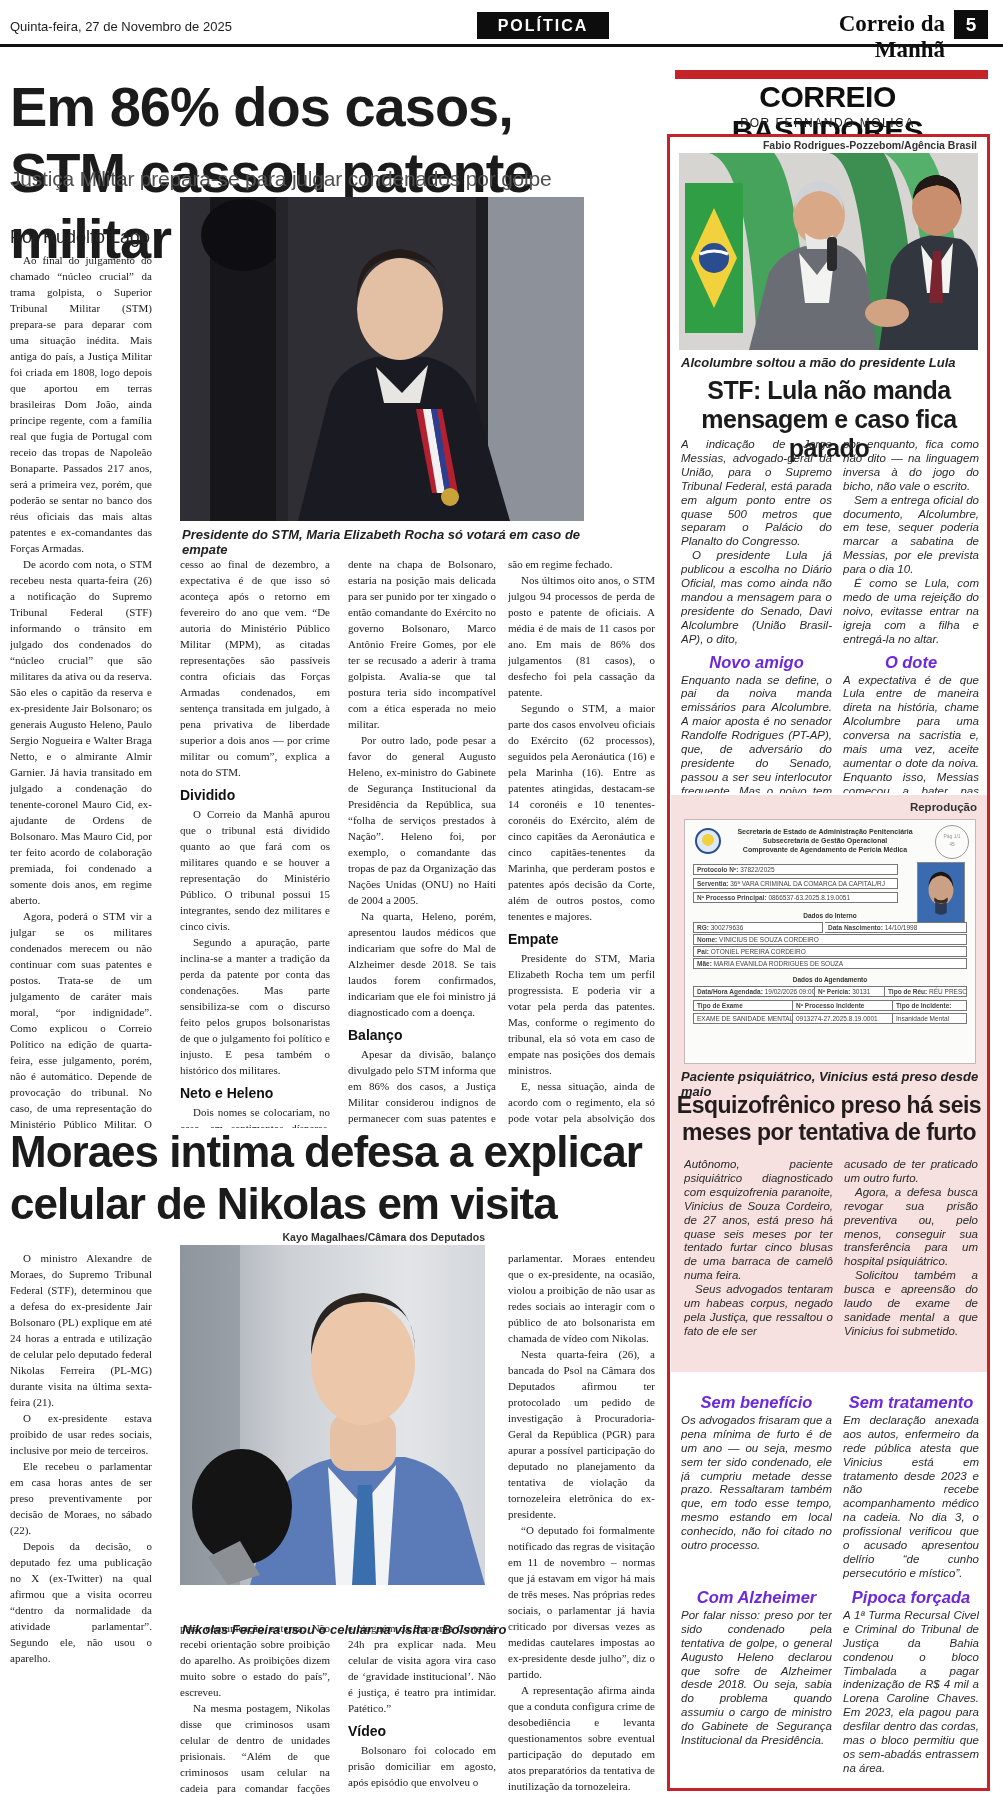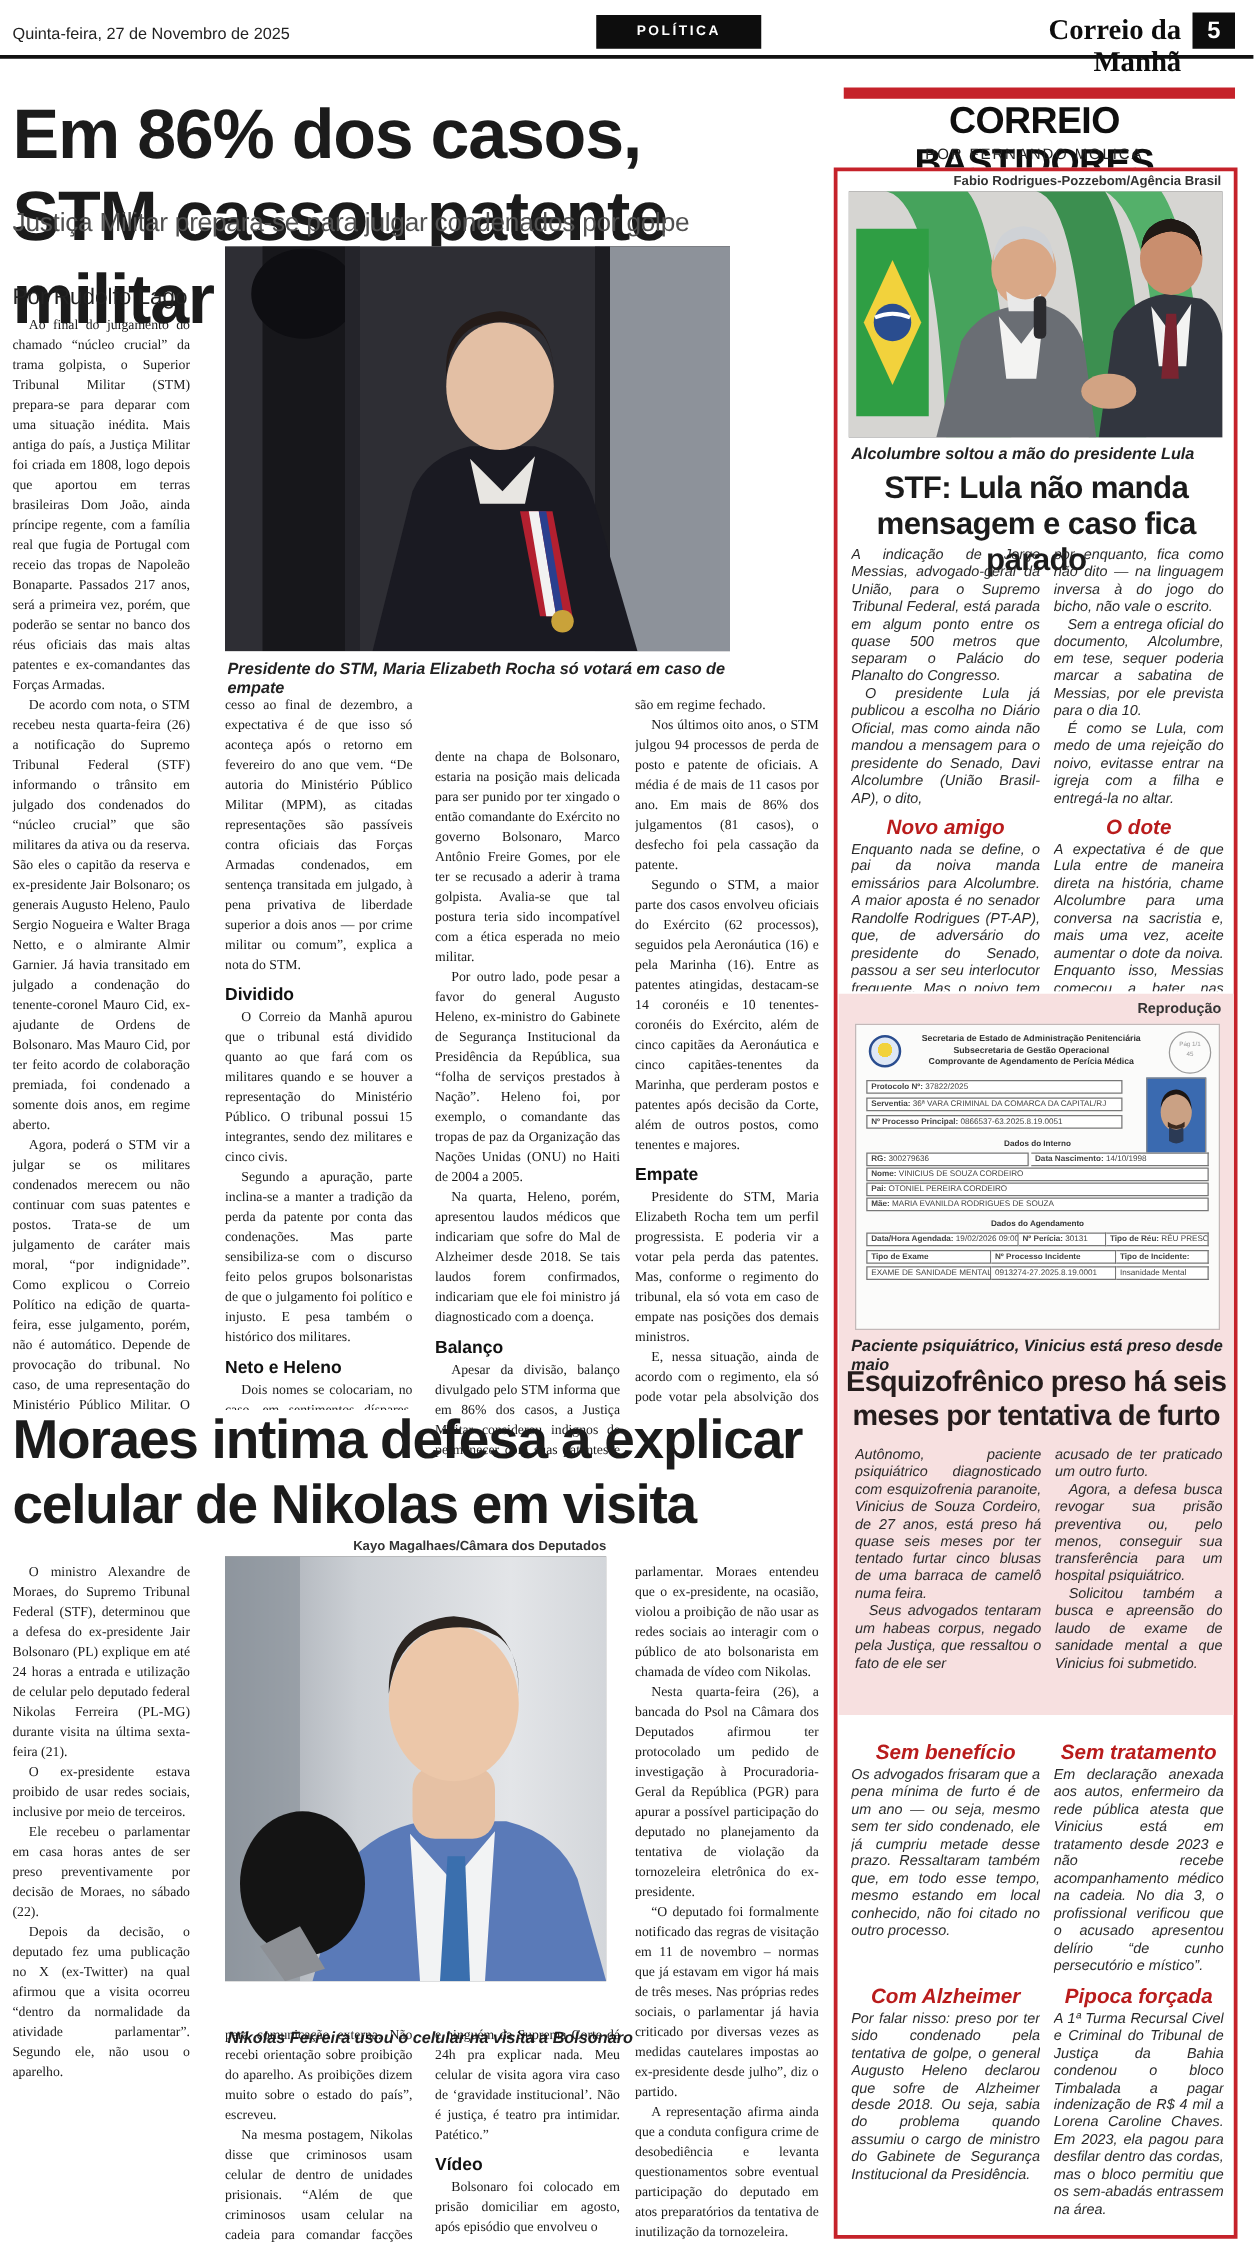--- a/index.html
+++ b/index.html
@@ -2,21 +2,21 @@
 <html lang="pt"><head>
 <meta charset="utf-8">
 <style>
   html,body{margin:0;padding:0;background:#fff;}
   #page{position:relative;width:1003px;height:1797px;background:#fff;overflow:hidden;
         font-family:"Liberation Sans",sans-serif;color:#151515;}
   .abs{position:absolute;}
   
   .hdr-date{left:10px;top:19px;font-size:13px;color:#222;}
   .hdr-section{left:477px;top:12px;width:132px;height:27px;background:#0d0d0d;color:#fff;
-     font-weight:bold;font-size:11px;letter-spacing:2px;text-align:center;line-height:27px;}
+     font-weight:bold;font-size:16px;letter-spacing:2px;text-align:center;line-height:27px;}
   .hdr-brand{left:790px;top:11px;width:155px;text-align:right;
      font-family:"Liberation Serif",serif;font-weight:bold;font-size:23px;color:#0d0d0d;}
   .hdr-page{left:954px;top:10px;width:34px;height:29px;background:#0d0d0d;color:#fff;
      font-weight:bold;font-size:19px;text-align:center;line-height:29px;}
   .hdr-rule{left:0;top:44px;width:1003px;height:3px;background:#111;}
   
   .headline{font-weight:bold;color:#1b1b1b;letter-spacing:-1px;line-height:1.18;}
   .h-main{left:10px;top:74px;width:620px;font-size:56px;}
   .h-moraes{left:10px;top:1126px;width:655px;font-size:44px;}
   .subhead{left:10px;top:167px;width:640px;font-size:21px;color:#4f4f4f;letter-spacing:-0.2px;}
@@ -25,21 +25,21 @@
   .caption{font-size:13px;font-weight:bold;font-style:italic;color:#222;}
   
   .col{overflow:hidden;text-align:justify;}
   .serif{font-family:"Liberation Serif",serif;font-size:11px;line-height:16px;color:#1a1a1a;}
   .serif p{margin:0;text-indent:13px;}
   .serif p.cont{text-indent:0;}
   .serif h4{font-family:"Liberation Sans",sans-serif;font-size:14px;margin:7px 0 3px;color:#111;}
   .sans{font-size:11.5px;line-height:13.9px;color:#2a2a2a;font-style:italic;}
   .sans p{margin:0;text-indent:11px;}
   .sans p.cont{text-indent:0;}
-  .sans h4{text-align:center;font-size:16.5px;margin:9px 0 4px;color:#b91c1c;}
+  .sans h4{text-align:center;font-size:16.5px;margin:9px 0 4px;color:#6d28d9;}
   
   .photo{overflow:hidden;background:#888;}
   .photo svg{display:block;width:100%;height:100%;}
   
   .sb-redbar{left:675px;top:70px;width:313px;height:9px;background:#c5222a;}
   .sb-title{left:660px;top:80px;width:335px;text-align:center;font-size:30px;font-weight:bold;
      letter-spacing:-0.5px;color:#0f0f0f;}
   .sb-byline{left:660px;top:116px;width:335px;text-align:center;font-size:12px;letter-spacing:1.5px;color:#222;}
   .sb-box{left:667px;top:134px;width:317px;height:1651px;border:3px solid #c5222a;background:#fff;}
   .sb-headline{left:676px;top:376px;width:306px;text-align:center;font-weight:bold;
@@ -104,21 +104,21 @@
       <p>Agora, poderá o STM vir a julgar se os militares condenados merecem ou não continuar com suas patentes e postos. Trata-se de um julgamento de caráter mais moral, “por indignidade”. Como explicou o Correio Político na edição de quarta-feira, esse julgamento, porém, não é automático. Depende de provocação do tribunal. No caso, de uma representação do Ministério Público Militar. O procurador-geral militar, Cláudio Roberto de Bortolli, porém, sinalizou que deverá fazer a representação. Ele, porém, não tem data para isso.</p>
     </div>
   <div class="abs col serif" style="left:180px;top:556px;width:150px;height:572px;">
       <p class="cont">cesso ao final de dezembro, a expectativa é de que isso só aconteça após o retorno em fevereiro do ano que vem. “De autoria do Ministério Público Militar (MPM), as citadas representações são passíveis contra oficiais das Forças Armadas condenados, em sentença transitada em julgado, à pena privativa de liberdade superior a dois anos — por crime militar ou comum”, explica a nota do STM.</p>
       <h4>Dividido</h4>
       <p>O Correio da Manhã apurou que o tribunal está dividido quanto ao que fará com os militares quando e se houver a representação do Ministério Público. O tribunal possui 15 integrantes, sendo dez militares e cinco civis.</p>
       <p>Segundo a apuração, parte inclina-se a manter a tradição da perda da patente por conta das condenações. Mas parte sensibiliza-se com o discurso feito pelos grupos bolsonaristas de que o julgamento foi político e injusto. E pesa também o histórico dos militares.</p>
       <h4>Neto e Heleno</h4>
       <p>Dois nomes se colocariam, no caso, em sentimentos díspares. Walter Braga Neto, que foi o candidato a vice-presi-</p>
     </div>
-  <div class="abs col serif" style="left:348px;top:556px;width:148px;height:572px;margin-top:42px;">
+  <div class="abs col serif" style="left:348px;top:556px;width:148px;height:572px;">
       <p class="cont">dente na chapa de Bolsonaro, estaria na posição mais delicada para ser punido por ter xingado o então comandante do Exército no governo Bolsonaro, Marco Antônio Freire Gomes, por ele ter se recusado a aderir à trama golpista. Avalia-se que tal postura teria sido incompatível com a ética esperada no meio militar.</p>
       <p>Por outro lado, pode pesar a favor do general Augusto Heleno, ex-ministro do Gabinete de Segurança Institucional da Presidência da República, sua “folha de serviços prestados à Nação”. Heleno foi, por exemplo, o comandante das tropas de paz da Organização das Nações Unidas (ONU) no Haiti de 2004 a 2005.</p>
       <p>Na quarta, Heleno, porém, apresentou laudos médicos que indicariam que sofre do Mal de Alzheimer desde 2018. Se tais laudos forem confirmados, indicariam que ele foi ministro já diagnosticado com a doença.</p>
       <h4>Balanço</h4>
       <p>Apesar da divisão, balanço divulgado pelo STM informa que em 86% dos casos, a Justiça Militar considerou indignos de permanecer com suas patentes e postos os militares condenados a mais de dois anos de pri-</p>
     </div>
   <div class="abs col serif" style="left:508px;top:556px;width:147px;height:572px;">
       <p class="cont">são em regime fechado.</p>
       <p>Nos últimos oito anos, o STM julgou 94 processos de perda de posto e patente de oficiais. A média é de mais de 11 casos por ano. Em mais de 86% dos julgamentos (81 casos), o desfecho foi pela cassação da patente.</p>
       <p>Segundo o STM, a maior parte dos casos envolveu oficiais do Exército (62 processos), seguidos pela Aeronáutica (16) e pela Marinha (16). Entre as patentes atingidas, destacam-se 14 coronéis e 10 tenentes-coronéis do Exército, além de cinco capitães da Aeronáutica e cinco capitães-tenentes da Marinha, que perderam postos e patentes após decisão da Corte, além de outros postos, como tenentes e majores.</p>

